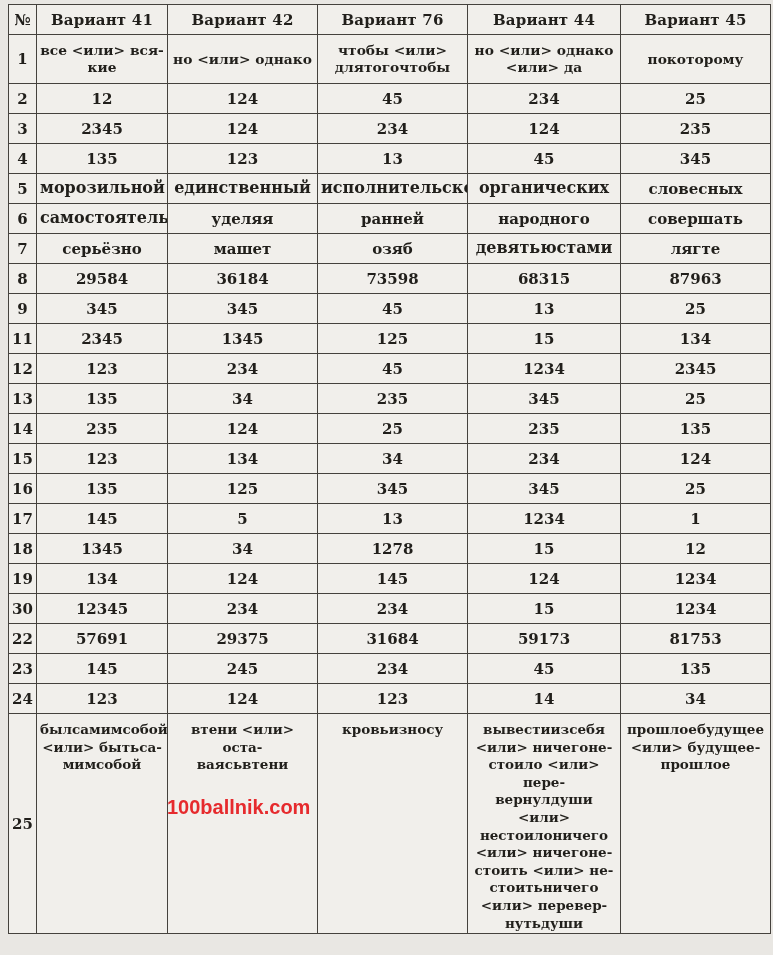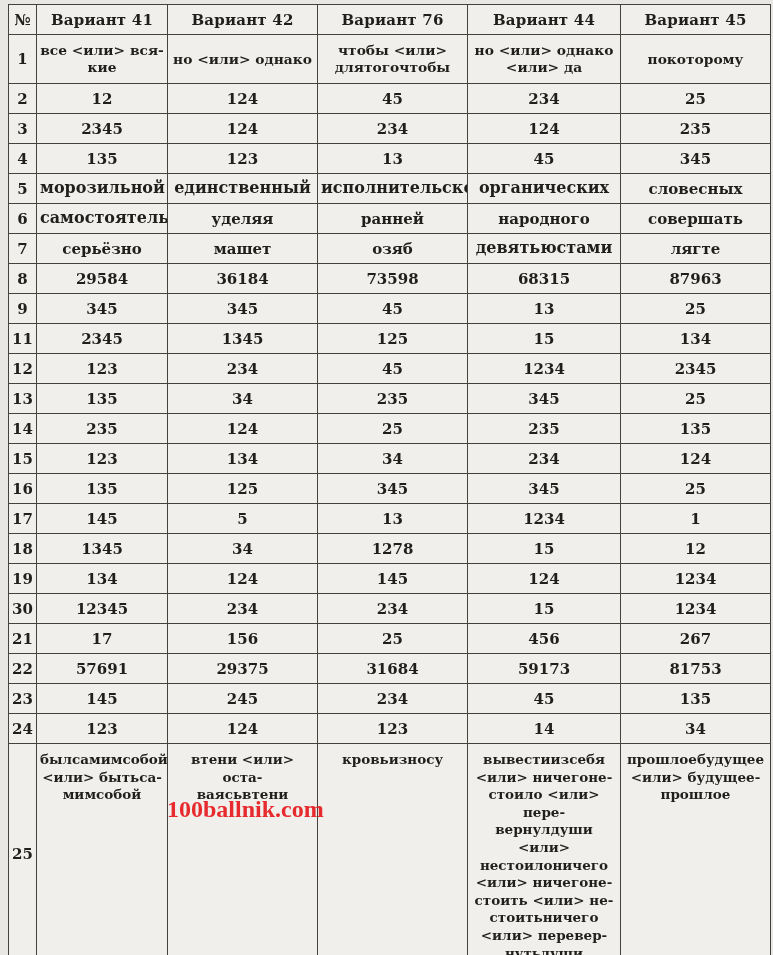--- a/index.html
+++ b/index.html
@@ -43,23 +43,23 @@
   tr.row-1 td:not(.num){height:46px;font-size:13.8px;line-height:17px;}
   tr.row-25 td:not(.num){
     vertical-align:top;
     padding-top:7px;
     font-size:13.5px;
     line-height:17.6px;
   }
   .watermark{
     position:absolute;
     left:167px;top:796px;
-    font-family:Liberation Serif, serif;
+    font-family:Liberation Sans, sans-serif;
     font-weight:bold;
-    font-size:24px;
+    font-size:20px;
     letter-spacing:0;
     color:#e62a2d;
   }
 </style>
 </head>
 <body>
 
 <div class="page">
   <table class="answers">
     <colgroup>
@@ -229,28 +229,20 @@
           <td>1234</td>
         </tr>
         <tr class="row-20">
           <td class="num">30</td>
           <td>12345</td>
           <td>234</td>
           <td>234</td>
           <td>15</td>
           <td>1234</td>
         </tr>
-        <tr class="row-21">
-          <td class="num">21</td>
-          <td>17</td>
-          <td>156</td>
-          <td>25</td>
-          <td>456</td>
-          <td>267</td>
-        </tr>
         <tr class="row-22">
           <td class="num">22</td>
           <td>57691</td>
           <td>29375</td>
           <td>31684</td>
           <td>59173</td>
           <td>81753</td>
         </tr>
         <tr class="row-23">
           <td class="num">23</td>

